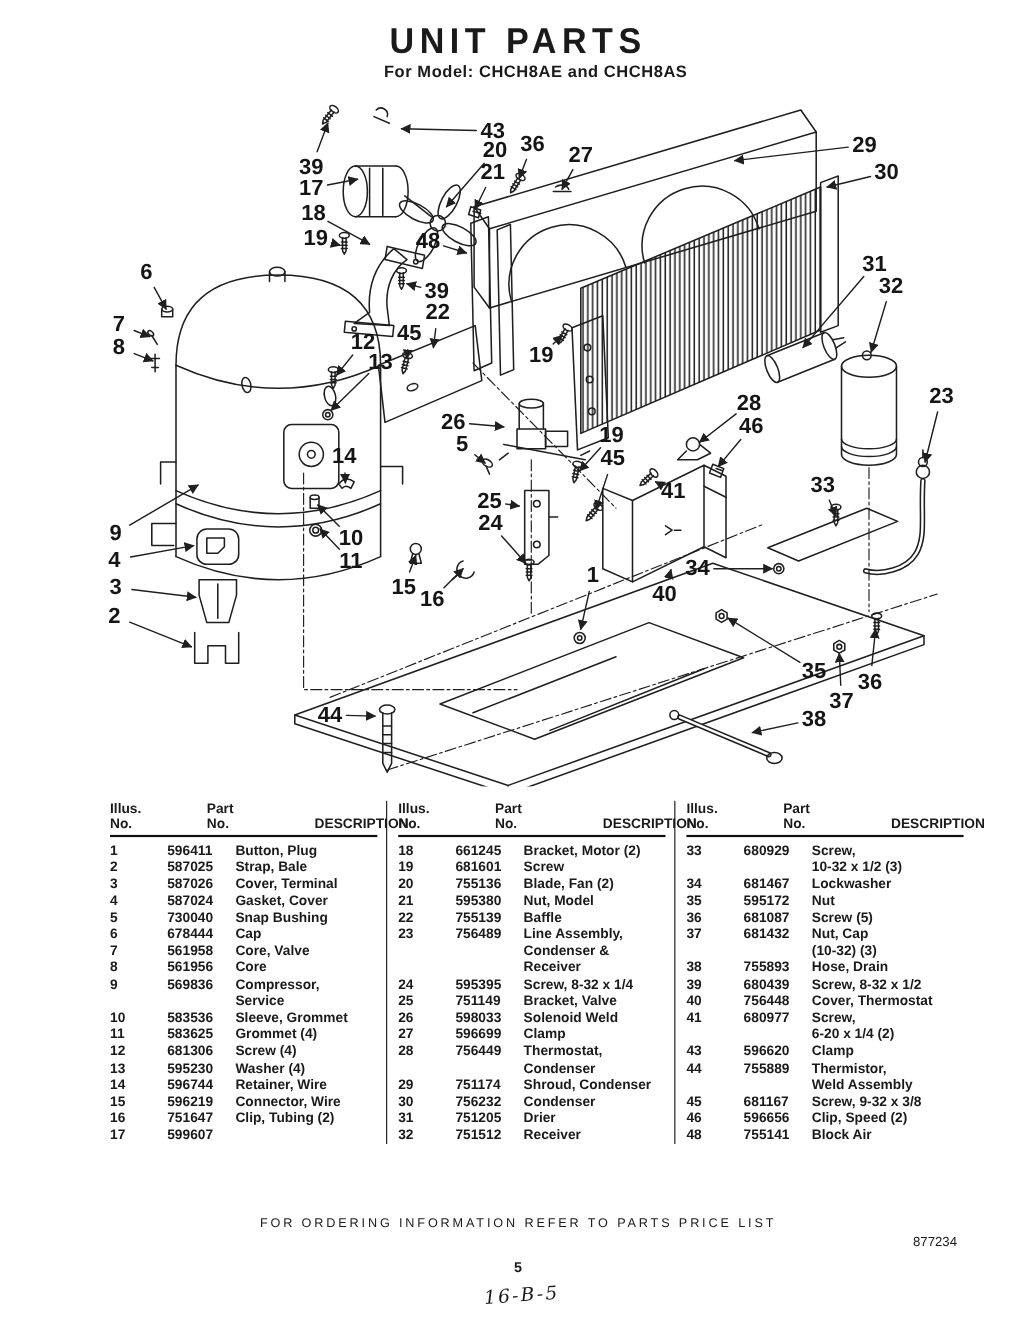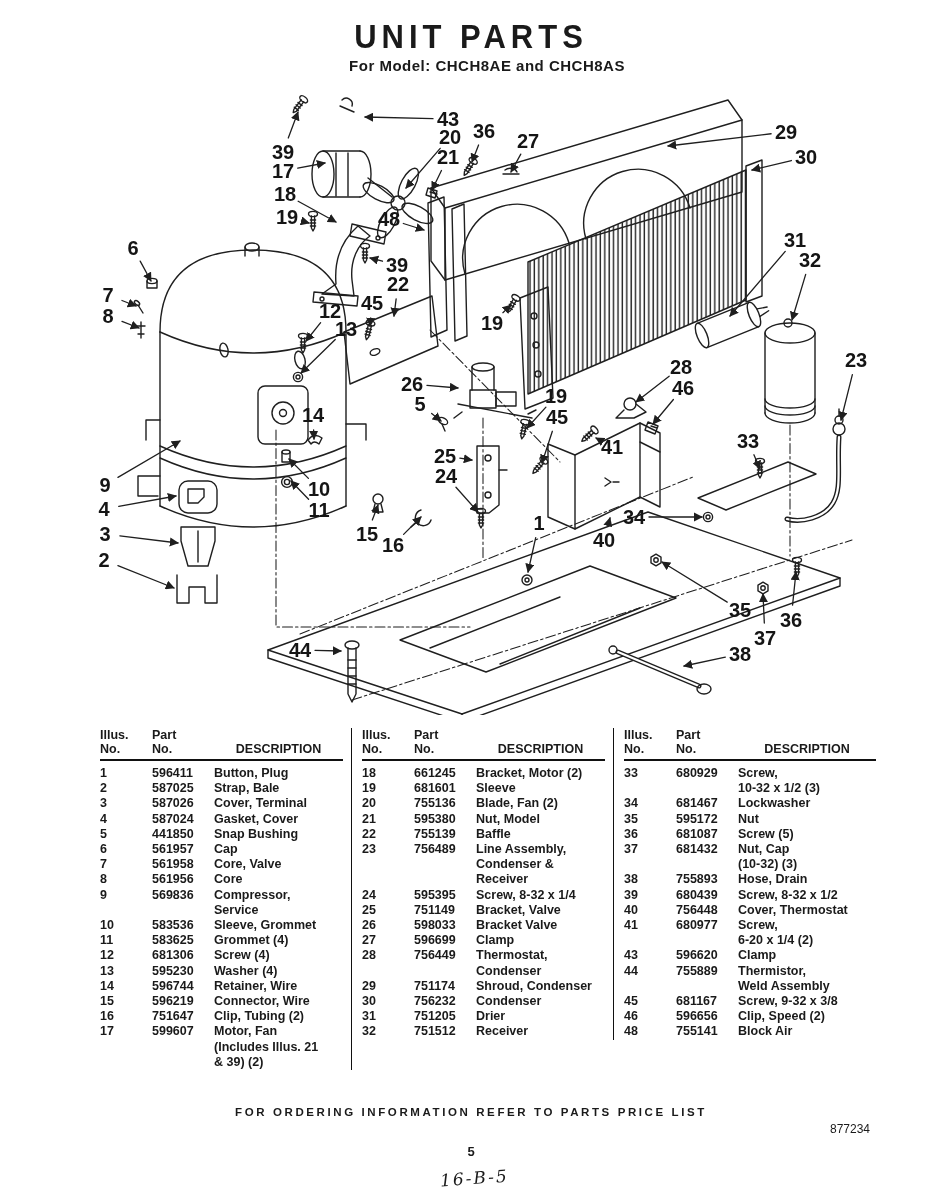--- a/index.html
+++ b/index.html
@@ -24,27 +24,27 @@
       text-anchor:middle;dominant-baseline:central;stroke:none;}
   #diagram .leader{stroke:#1f1f1f;stroke-width:1.3;}
   
   #tables{top:728px;left:100px;width:778px;display:flex;align-items:flex-start;}
   .tcol{box-sizing:border-box;}
   .tcol1{width:252px;border-right:1.6px solid #111;padding-right:8px;}
   .tcol2{width:262px;border-right:1.6px solid #111;padding:0 8px 0 10px;}
   .tcol3{width:262px;padding-left:10px;}
   .thead{display:grid;grid-template-columns:52px 62px 1fr;align-items:end;
          font-size:12.5px;font-weight:bold;line-height:14px;
-         padding-bottom:3px;border-bottom:2.2px solid #111;}
+         padding-bottom:3px;border-bottom:2.2px solid #111;gap:36px;}
   .thead .dh{text-align:center;}
   .trows{margin-top:5px;}
   .trow{display:grid;grid-template-columns:52px 62px 1fr;
         font-size:12.5px;font-weight:bold;line-height:15.2px;}
   #ordering-note{top:1106px;left:0;width:942px;text-align:center;
-      font-size:11.5px;font-weight:bold;letter-spacing:2.6px;}
+      font-size:11.5px;font-weight:normal;letter-spacing:2.6px;}
   #page-number{top:1144px;left:0;width:942px;text-align:center;font-size:13px;font-weight:bold;}
   #handwritten{top:1168px;left:440px;font-family:"DejaVu Serif",serif;font-style:italic;
       font-size:17px;letter-spacing:2px;transform:rotate(-4deg);}
   #form-number{top:1122px;right:72px;font-size:12px;}
 </style>
 </head>
 <body>
 
 <div class="abs" id="title">UNIT PARTS</div>
 <div class="abs" id="subtitle">For Model: CHCH8AE and CHCH8AS</div>
@@ -387,26 +387,26 @@
           <span>587026</span>
           <span>Cover, Terminal</span>
         </div>
         <div class="trow">
           <span>4</span>
           <span>587024</span>
           <span>Gasket, Cover</span>
         </div>
         <div class="trow">
           <span>5</span>
-          <span>441850</span>
+          <span>730040</span>
           <span>Snap Bushing</span>
         </div>
         <div class="trow">
           <span>6</span>
-          <span>561957</span>
+          <span>678444</span>
           <span>Cap</span>
         </div>
         <div class="trow">
           <span>7</span>
           <span>561958</span>
           <span>Core, Valve</span>
         </div>
         <div class="trow">
           <span>8</span>
           <span>561956</span>
@@ -448,40 +448,39 @@
           <span>Connector, Wire</span>
         </div>
         <div class="trow">
           <span>16</span>
           <span>751647</span>
           <span>Clip, Tubing (2)</span>
         </div>
         <div class="trow">
           <span>17</span>
           <span>599607</span>
-          <span>Motor, Fan<br>(Includes Illus. 21<br>&amp; 39) (2)</span>
         </div>
       </div>
     </div>
     <div class="tcol tcol2">
       <div class="thead">
         <span>Illus.<br>No.</span>
         <span>Part<br>No.</span>
         <span class="dh">DESCRIPTION</span>
       </div>
       <div class="trows">
         <div class="trow">
           <span>18</span>
           <span>661245</span>
           <span>Bracket, Motor (2)</span>
         </div>
         <div class="trow">
           <span>19</span>
           <span>681601</span>
-          <span>Sleeve</span>
+          <span>Screw</span>
         </div>
         <div class="trow">
           <span>20</span>
           <span>755136</span>
           <span>Blade, Fan (2)</span>
         </div>
         <div class="trow">
           <span>21</span>
           <span>595380</span>
           <span>Nut, Model</span>
@@ -502,21 +501,21 @@
           <span>Screw, 8-32 x 1/4</span>
         </div>
         <div class="trow">
           <span>25</span>
           <span>751149</span>
           <span>Bracket, Valve</span>
         </div>
         <div class="trow">
           <span>26</span>
           <span>598033</span>
-          <span>Bracket Valve</span>
+          <span>Solenoid Weld</span>
         </div>
         <div class="trow">
           <span>27</span>
           <span>596699</span>
           <span>Clamp</span>
         </div>
         <div class="trow">
           <span>28</span>
           <span>756449</span>
           <span>Thermostat,<br>Condenser</span>

